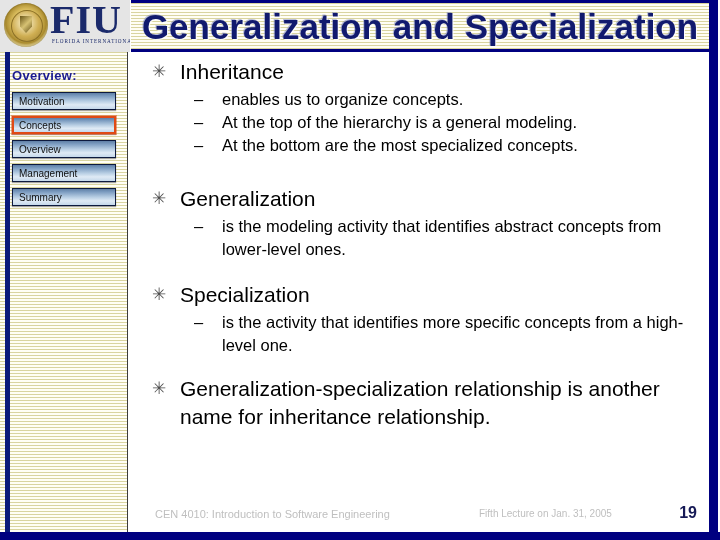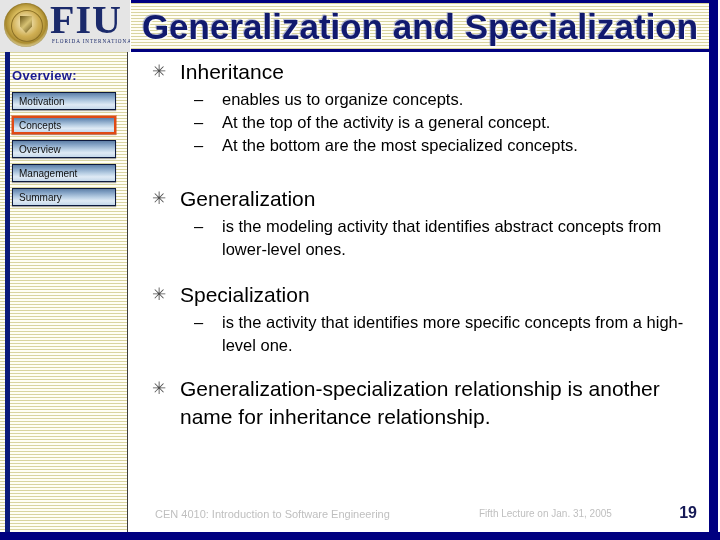--- a/index.html
+++ b/index.html
@@ -349,21 +349,21 @@
         <span class="bullet">✳</span>
         <span>Inheritance</span>
       </div>
       <ul class="subs">
         <li class="sub">
           <span class="dash">–</span>
           <span>enables us to organize concepts.</span>
         </li>
         <li class="sub">
           <span class="dash">–</span>
-          <span>At the top of the activity is a general concept.</span>
+          <span>At the top of the hierarchy is a general modeling.</span>
         </li>
         <li class="sub">
           <span class="dash">–</span>
           <span>At the bottom are the most specialized concepts.</span>
         </li>
       </ul>
     </div>
 
     <div class="gap-lg"></div>
 

